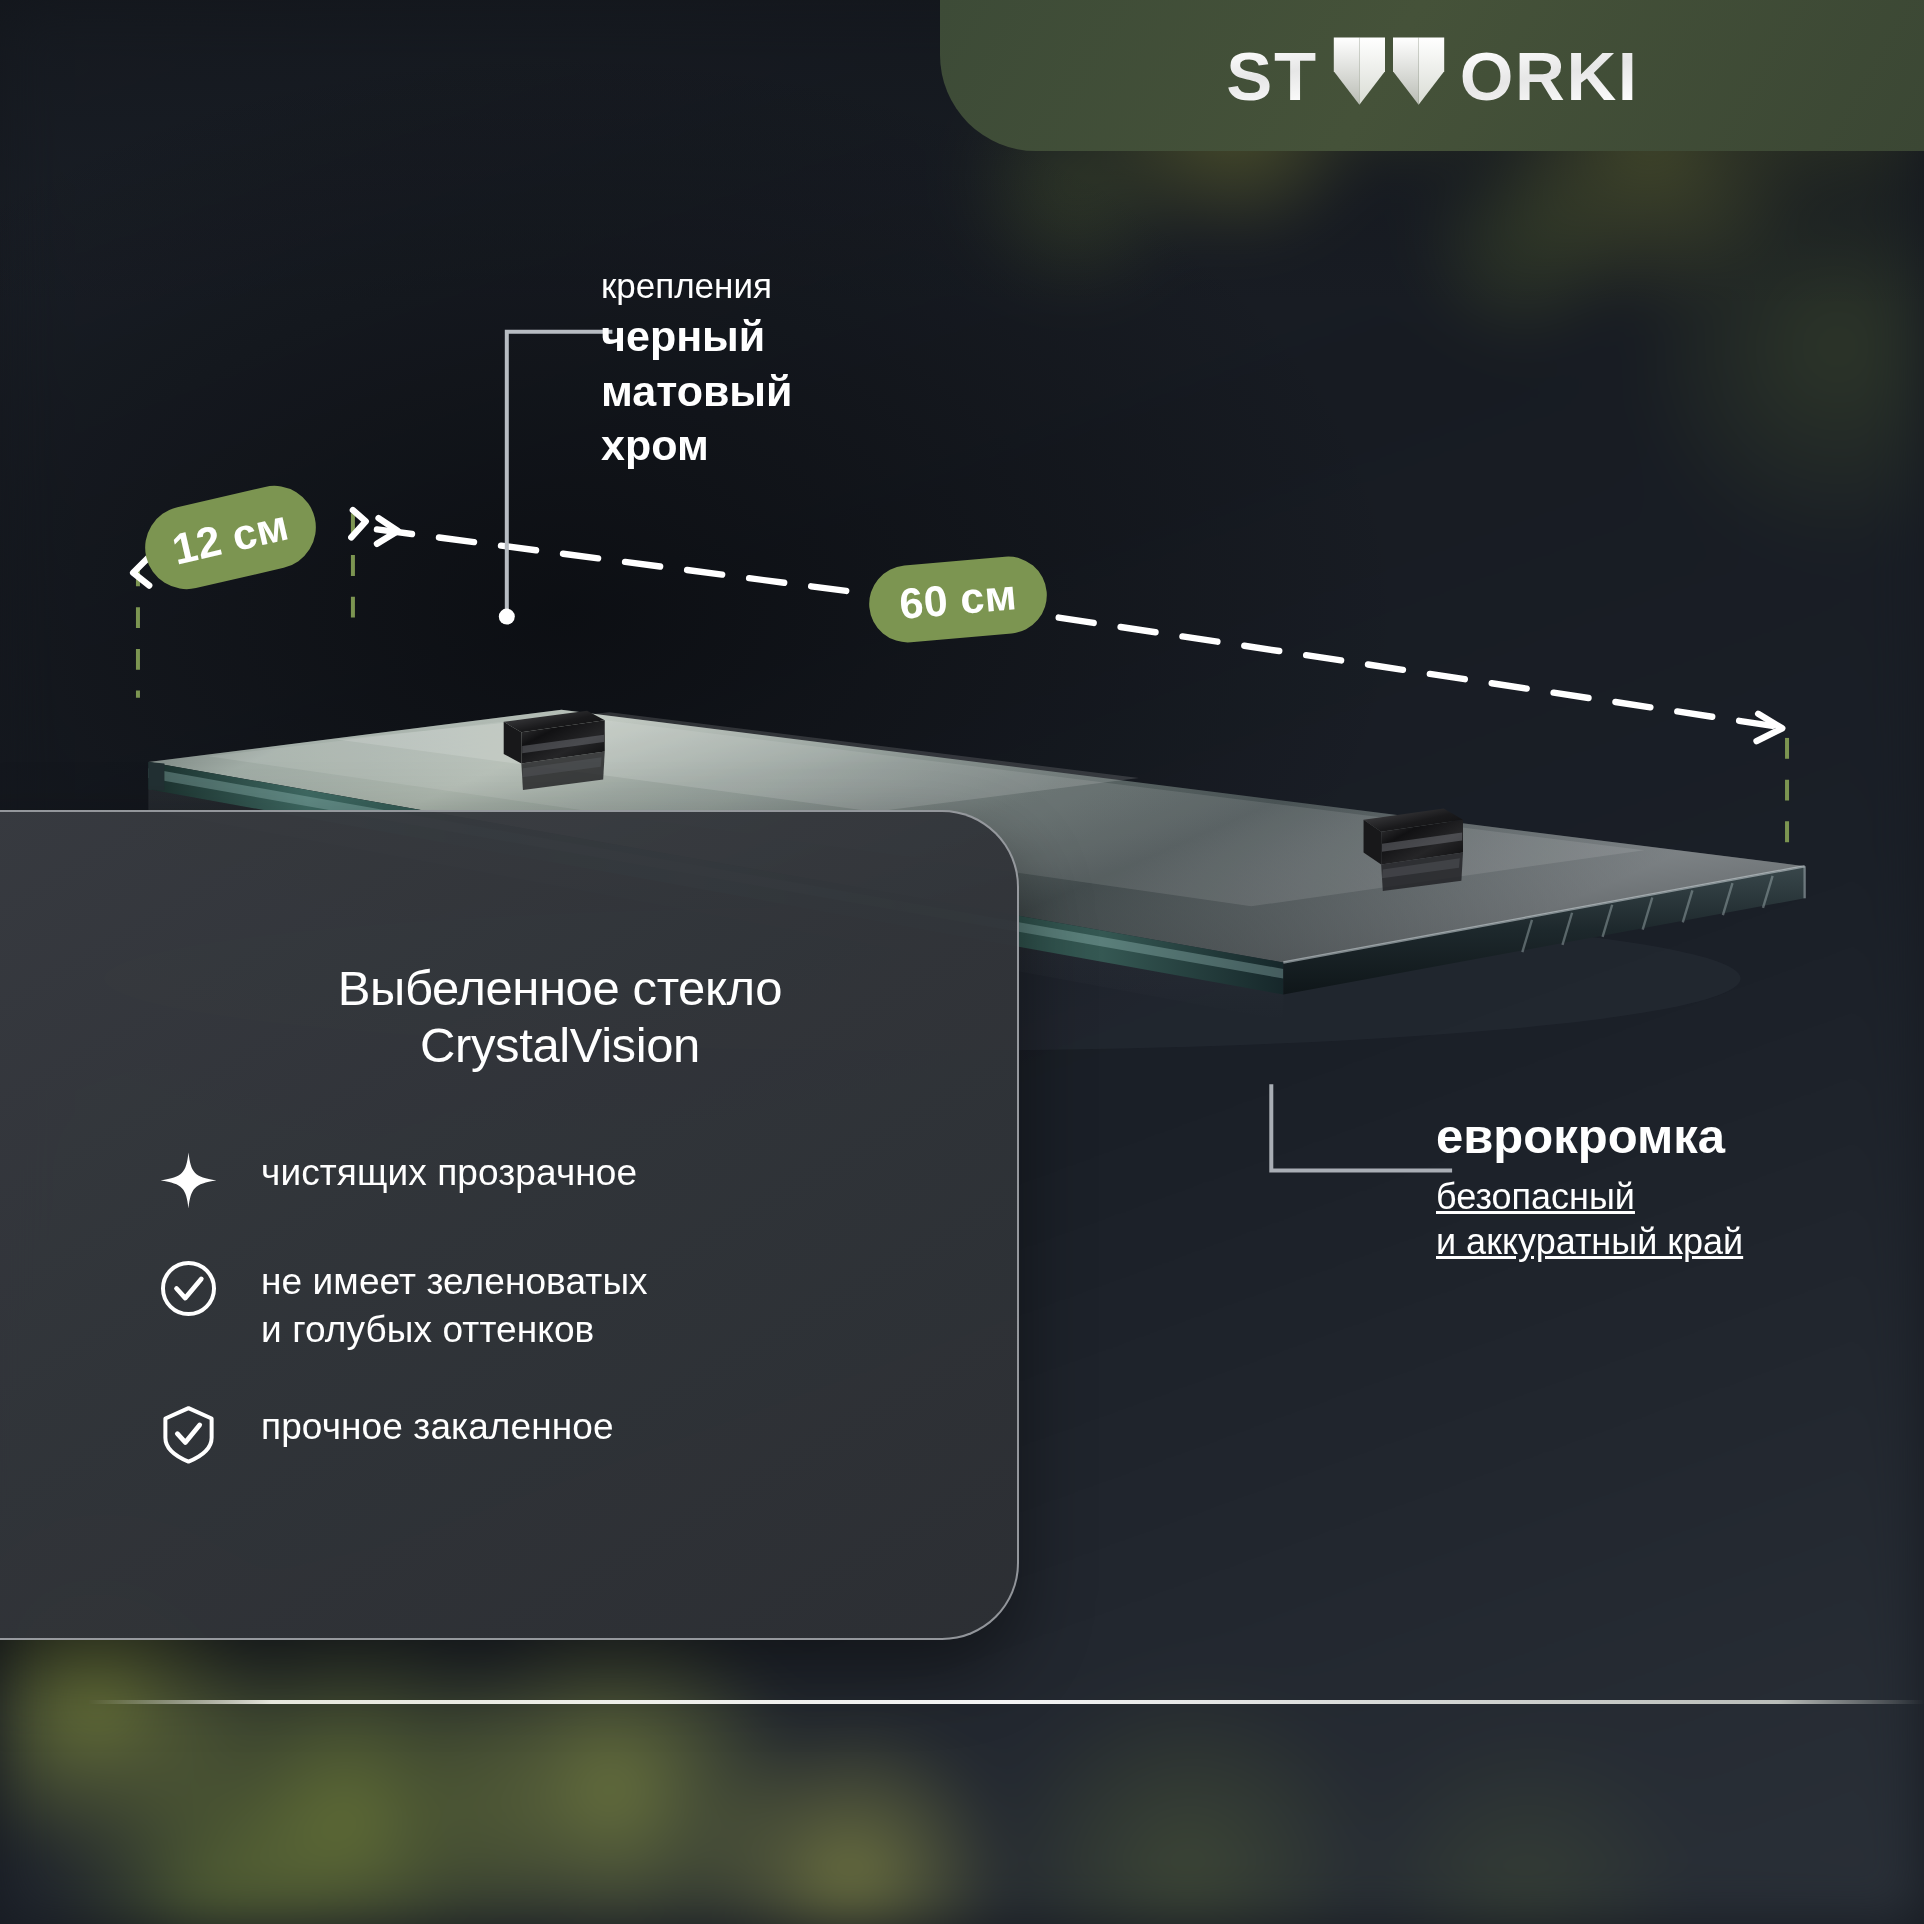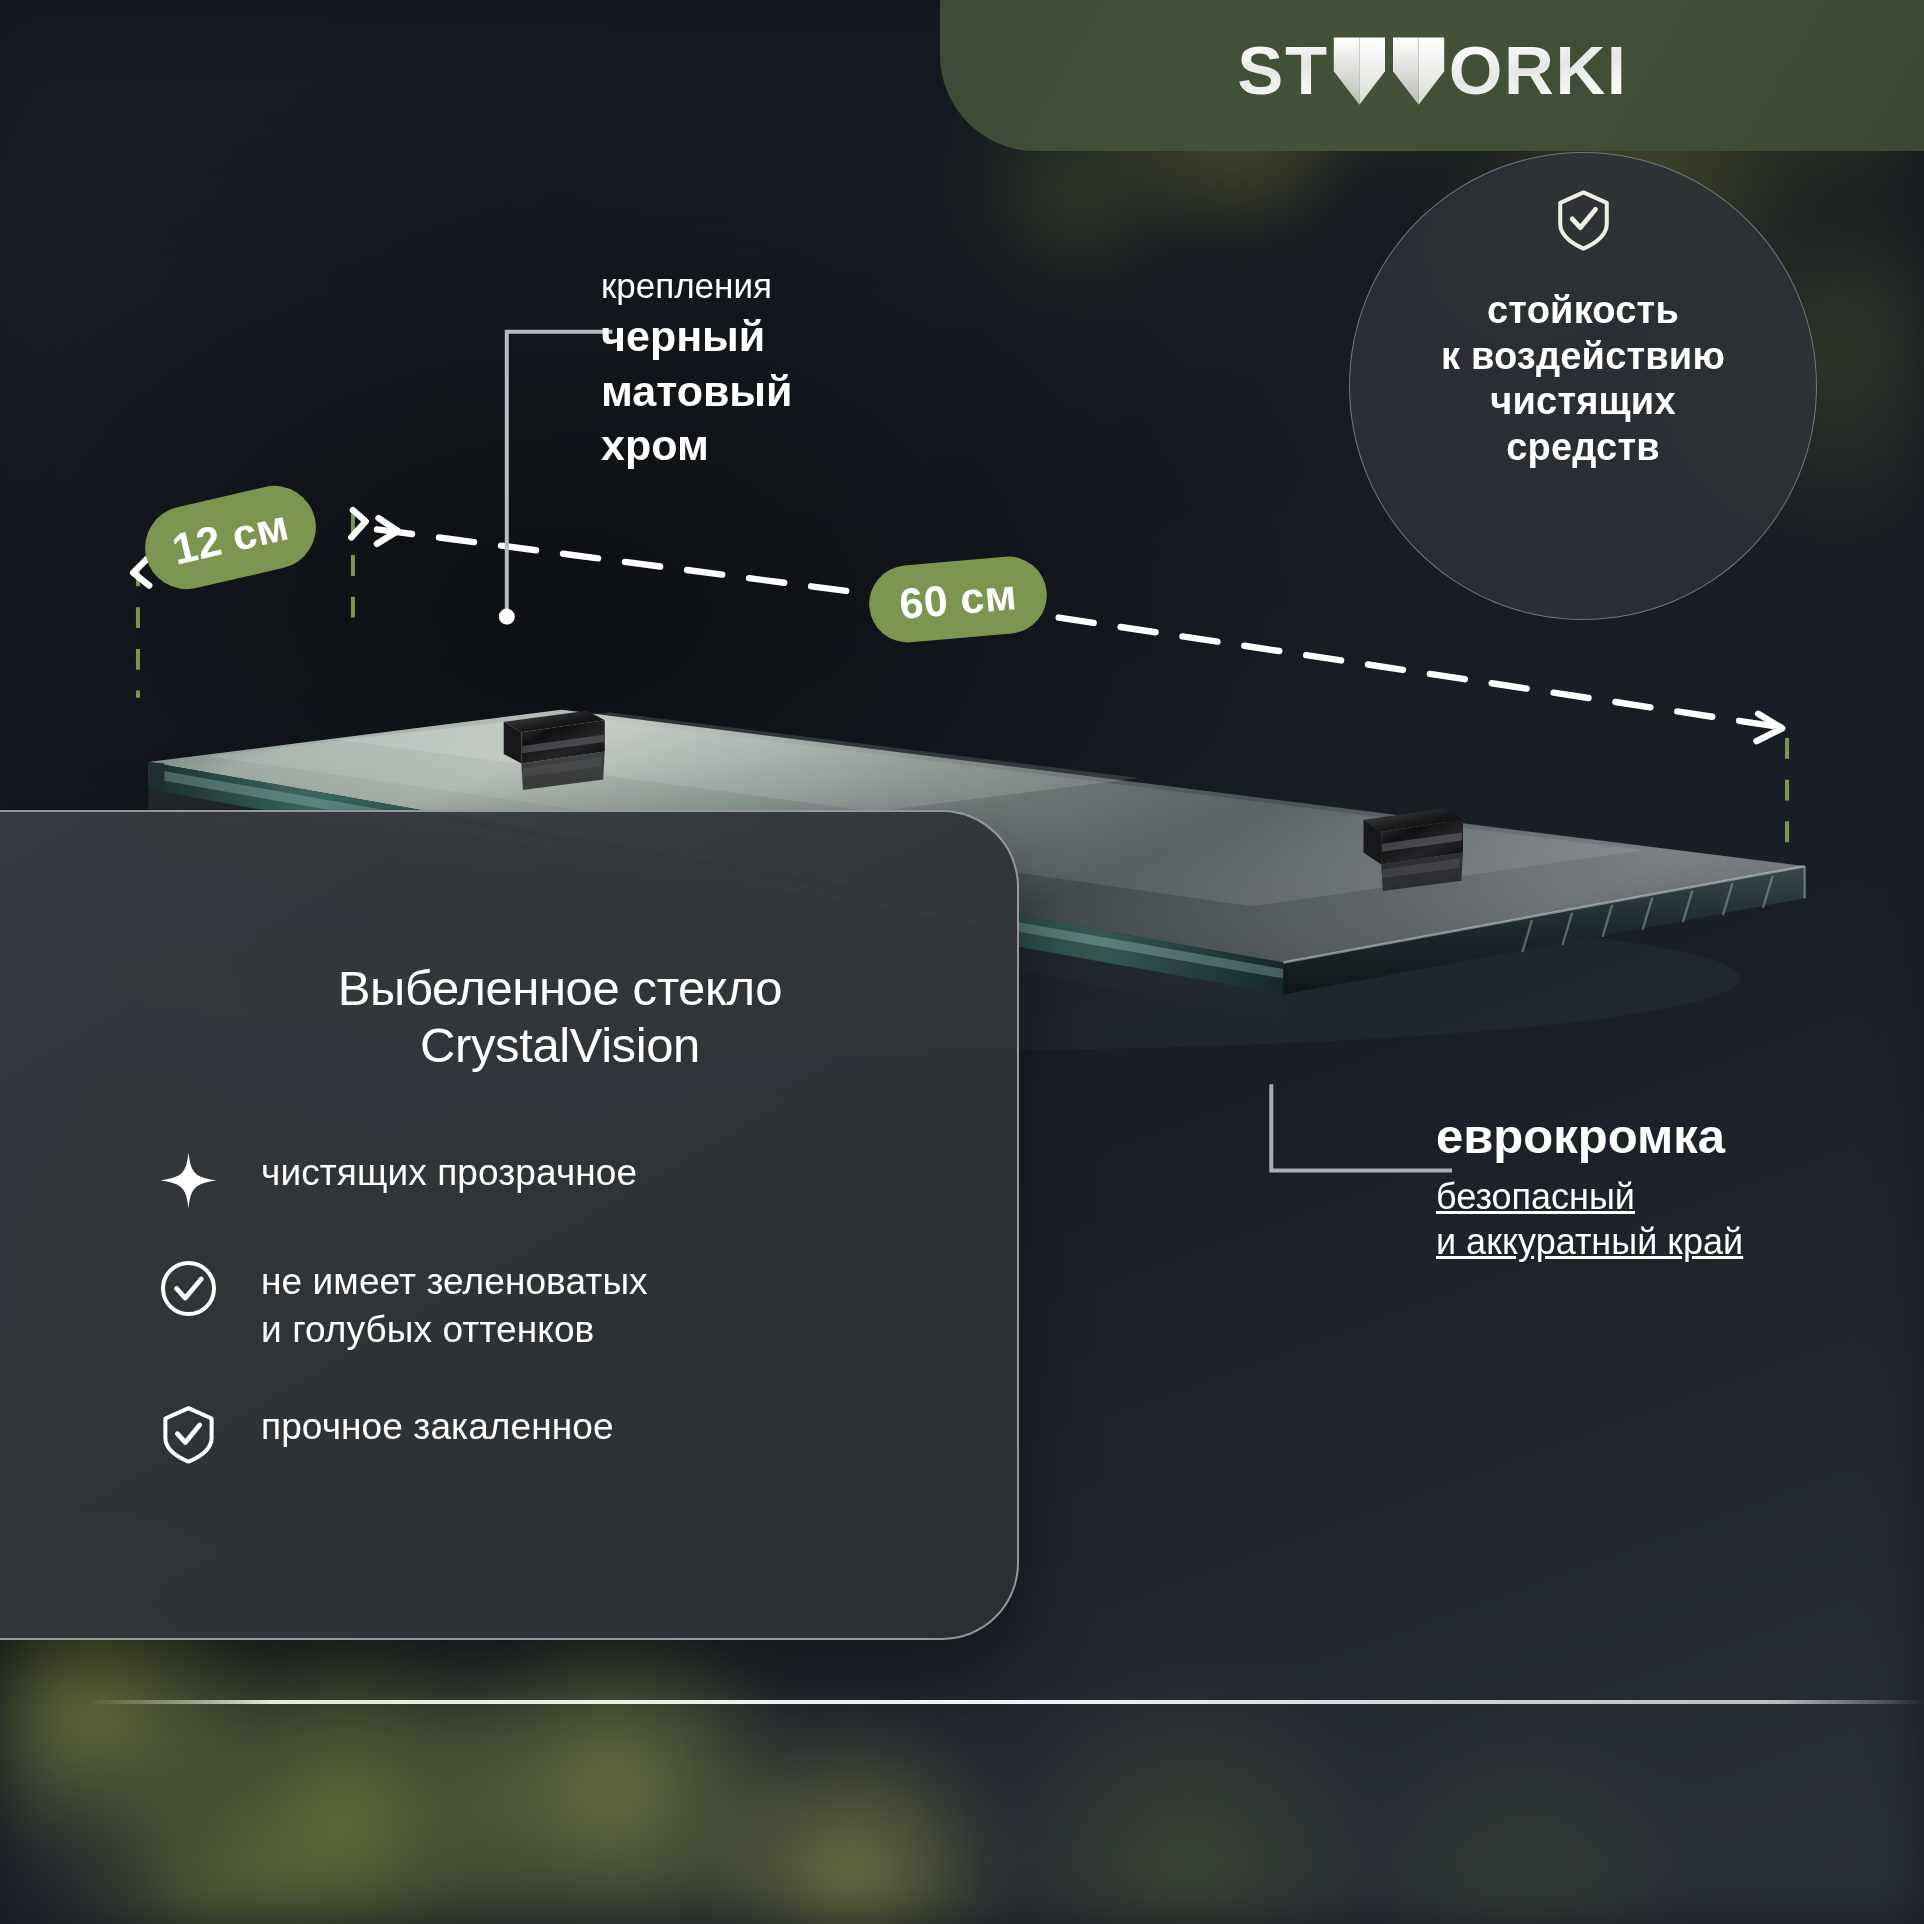--- a/index.html
+++ b/index.html
@@ -45,21 +45,21 @@
   }
 
   
   .logo-chip{
     position:absolute; left:940px; top:0; width:985px; height:151px;
     background:linear-gradient(120deg,#3d4b37 0%, #455239 45%, #3b4734 100%);
     border-bottom-left-radius:96px;
     display:flex; align-items:center; justify-content:center;
     overflow:hidden;
   }
-  .logo-wrap{ display:flex; align-items:center; gap:0px; transform:translateY(-4.8px); }
+  .logo-wrap{ display:flex; align-items:flex-end; gap:11px; transform:translateY(-4.8px); }
   .logo-text{
     font-size:69px; font-weight:700; letter-spacing:1.6px;
     background:linear-gradient(170deg,#ffffff 8%, #e6e6e6 48%, #ffffff 92%);
     -webkit-background-clip:text; background-clip:text; color:transparent;
     line-height:1;
   }
   .logo-mark{ width:120px; height:80px; display:block; }
 
   
   .circle-badge{
@@ -281,30 +281,20 @@
         </defs>
         <polygon points="6,8 38,8 38,92 6,50" fill="url(#lgA)"></polygon>
         <polygon points="70,8 38,8 38,92 70,50" fill="url(#lgB)"></polygon>
         <polygon points="80,8 112,8 112,92 80,50" fill="url(#lgA)"></polygon>
         <polygon points="144,8 112,8 112,92 144,50" fill="url(#lgB)"></polygon>
       </svg>
       <span class="logo-text">ORKI</span>
     </div>
   </div>
 
-  <div class="circle-badge">
-    <svg class="shield-ic" viewBox="0 0 66 76">
-      <path d="M33 3 L62 16 L62 42 Q62 60 33 73 Q4 60 4 42 L4 16 Z" fill="none" stroke="#f2f0e4" stroke-width="5" stroke-linejoin="round"></path>
-      <polyline points="19,36 29,47 48,24" fill="none" stroke="#f2f0e4" stroke-width="6" stroke-linecap="round" stroke-linejoin="round"></polyline>
-    </svg>
-    <div class="cb-text">стойкость</div>
-    <div class="cb-text">к воздействию</div>
-    <div class="cb-text">чистящих</div>
-    <div class="cb-text">средств</div>
-  </div>
 
   <svg class="leader-mount" viewBox="0 0 180 391">
     <polyline points="178,24 46,24 46,375" fill="none" stroke="#b7bcc2" stroke-width="5"></polyline>
     <circle cx="46" cy="380" r="10" fill="#ffffff"></circle>
   </svg>
   <div class="callout-mount">
     <div class="small">крепления</div>
     <div class="big">черный</div>
     <div class="big">матовый</div>
     <div class="big">хром</div>

